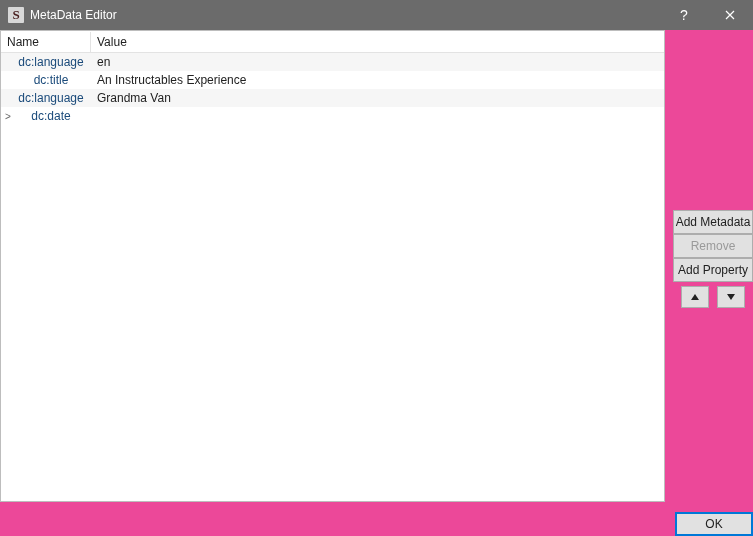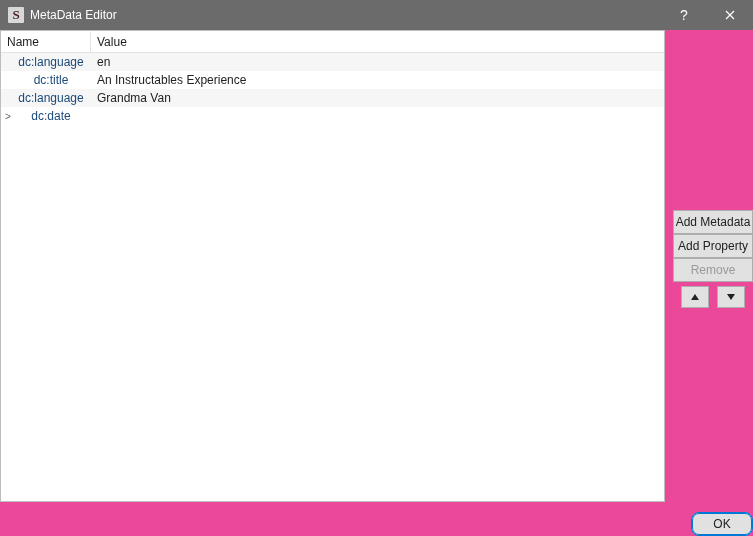--- a/index.html
+++ b/index.html
@@ -148,21 +148,21 @@
     align-items: center;
     justify-content: center;
   }
   .arrow-btn svg { width: 10px; height: 10px; }
   .footer {
     display: flex;
     justify-content: flex-end;
     gap: 8px;
     padding-top: 10px;
   }
-  .footer .btn { width: 62px; border-radius: 8px; }
+  .footer .btn { width: 78px; }
   .footer .btn.primary {
     border: 1px solid #0078d7;
     outline: 1px solid #0078d7;
     outline-offset: -2px;
   }
 </style>
 </head>
 <body>
 
 <div class="window">
@@ -204,22 +204,22 @@
             </div>
             <div class="row">
               <span class="expander">&gt;</span>
               <span class="name">dc:date</span>
             </div>
           </div>
       </div>
 
       <div class="side-buttons">
         <div class="btn">Add Metadata</div>
+        <div class="btn disabled">Remove</div>
         <div class="btn">Add Property</div>
-        <div class="btn disabled">Remove</div>
         <div class="arrow-row">
           <div class="arrow-btn">
             <svg viewBox="0 0 10 10">
                 <path d="M5 2 L9 8 L1 8 Z" fill="#222"></path>
               </svg>
           </div>
           <div class="arrow-btn">
             <svg viewBox="0 0 10 10">
                 <path d="M1 2 L9 2 L5 8 Z" fill="#222"></path>
               </svg>

